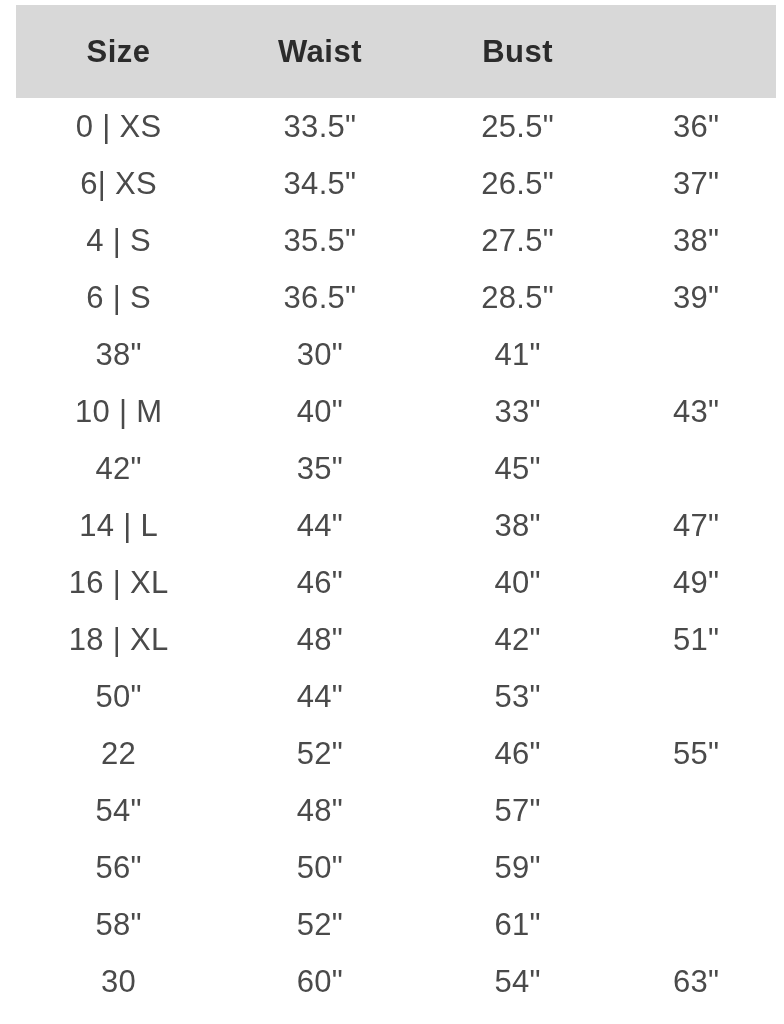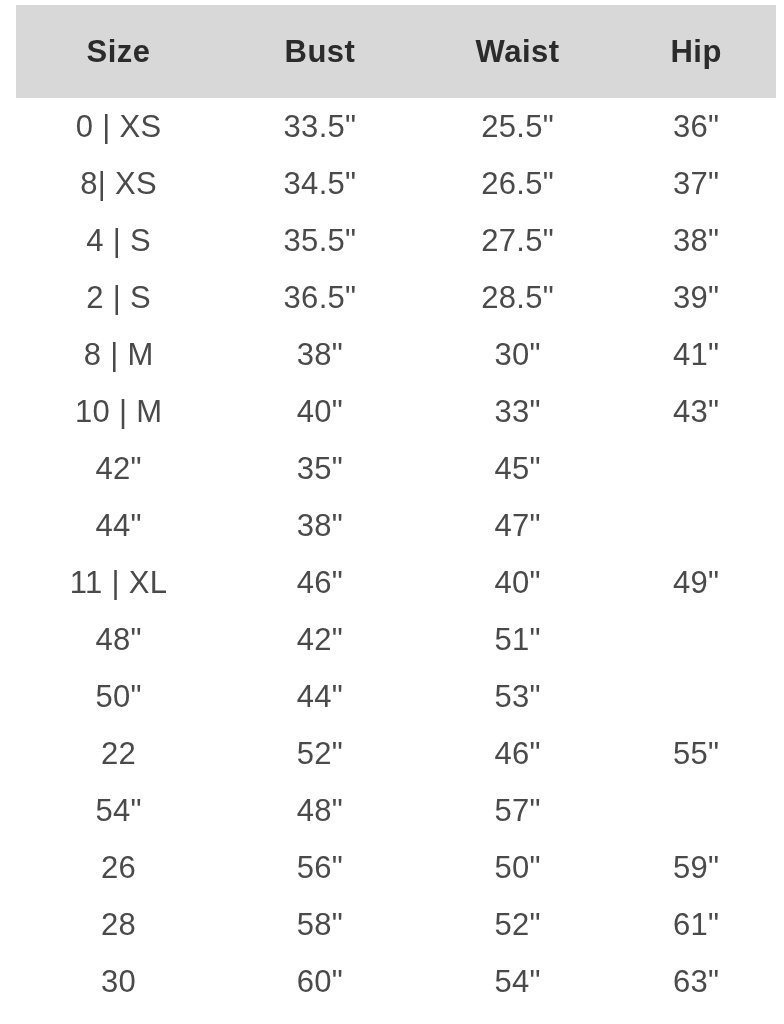--- a/index.html
+++ b/index.html
@@ -45,88 +45,88 @@
     color: var(--body-text, #4a4a4a);
   }
 </style>
 </head>
 <body>
 
 <div class="size-chart">
 
   <div class="grid-row header-row">
     <div class="header-cell">Size</div>
+    <div class="header-cell">Waist</div>
     <div class="header-cell">Bust</div>
-    <div class="header-cell">Waist</div>
-    <div class="header-cell">Hip</div>
   </div>
 
   <div id="size-chart-body">
     <div class="grid-row body-row">
       <div class="body-cell">0 | XS</div>
       <div class="body-cell">33.5"</div>
       <div class="body-cell">25.5"</div>
       <div class="body-cell">36"</div>
     </div>
 
     <div class="grid-row body-row">
-      <div class="body-cell">8| XS</div>
+      <div class="body-cell">6| XS</div>
       <div class="body-cell">34.5"</div>
       <div class="body-cell">26.5"</div>
       <div class="body-cell">37"</div>
     </div>
 
     <div class="grid-row body-row">
       <div class="body-cell">4 | S</div>
       <div class="body-cell">35.5"</div>
       <div class="body-cell">27.5"</div>
       <div class="body-cell">38"</div>
     </div>
 
     <div class="grid-row body-row">
-      <div class="body-cell">2 | S</div>
+      <div class="body-cell">6 | S</div>
       <div class="body-cell">36.5"</div>
       <div class="body-cell">28.5"</div>
       <div class="body-cell">39"</div>
     </div>
 
     <div class="grid-row body-row">
-      <div class="body-cell">8 | M</div>
       <div class="body-cell">38"</div>
       <div class="body-cell">30"</div>
       <div class="body-cell">41"</div>
     </div>
 
     <div class="grid-row body-row">
       <div class="body-cell">10 | M</div>
       <div class="body-cell">40"</div>
       <div class="body-cell">33"</div>
       <div class="body-cell">43"</div>
     </div>
 
     <div class="grid-row body-row">
       <div class="body-cell">42"</div>
       <div class="body-cell">35"</div>
       <div class="body-cell">45"</div>
     </div>
 
     <div class="grid-row body-row">
+      <div class="body-cell">14 | L</div>
       <div class="body-cell">44"</div>
       <div class="body-cell">38"</div>
       <div class="body-cell">47"</div>
     </div>
 
     <div class="grid-row body-row">
-      <div class="body-cell">11 | XL</div>
+      <div class="body-cell">16 | XL</div>
       <div class="body-cell">46"</div>
       <div class="body-cell">40"</div>
       <div class="body-cell">49"</div>
     </div>
 
     <div class="grid-row body-row">
+      <div class="body-cell">18 | XL</div>
       <div class="body-cell">48"</div>
       <div class="body-cell">42"</div>
       <div class="body-cell">51"</div>
     </div>
 
     <div class="grid-row body-row">
       <div class="body-cell">50"</div>
       <div class="body-cell">44"</div>
       <div class="body-cell">53"</div>
     </div>
@@ -138,28 +138,26 @@
       <div class="body-cell">55"</div>
     </div>
 
     <div class="grid-row body-row">
       <div class="body-cell">54"</div>
       <div class="body-cell">48"</div>
       <div class="body-cell">57"</div>
     </div>
 
     <div class="grid-row body-row">
-      <div class="body-cell">26</div>
       <div class="body-cell">56"</div>
       <div class="body-cell">50"</div>
       <div class="body-cell">59"</div>
     </div>
 
     <div class="grid-row body-row">
-      <div class="body-cell">28</div>
       <div class="body-cell">58"</div>
       <div class="body-cell">52"</div>
       <div class="body-cell">61"</div>
     </div>
 
     <div class="grid-row body-row">
       <div class="body-cell">30</div>
       <div class="body-cell">60"</div>
       <div class="body-cell">54"</div>
       <div class="body-cell">63"</div>

